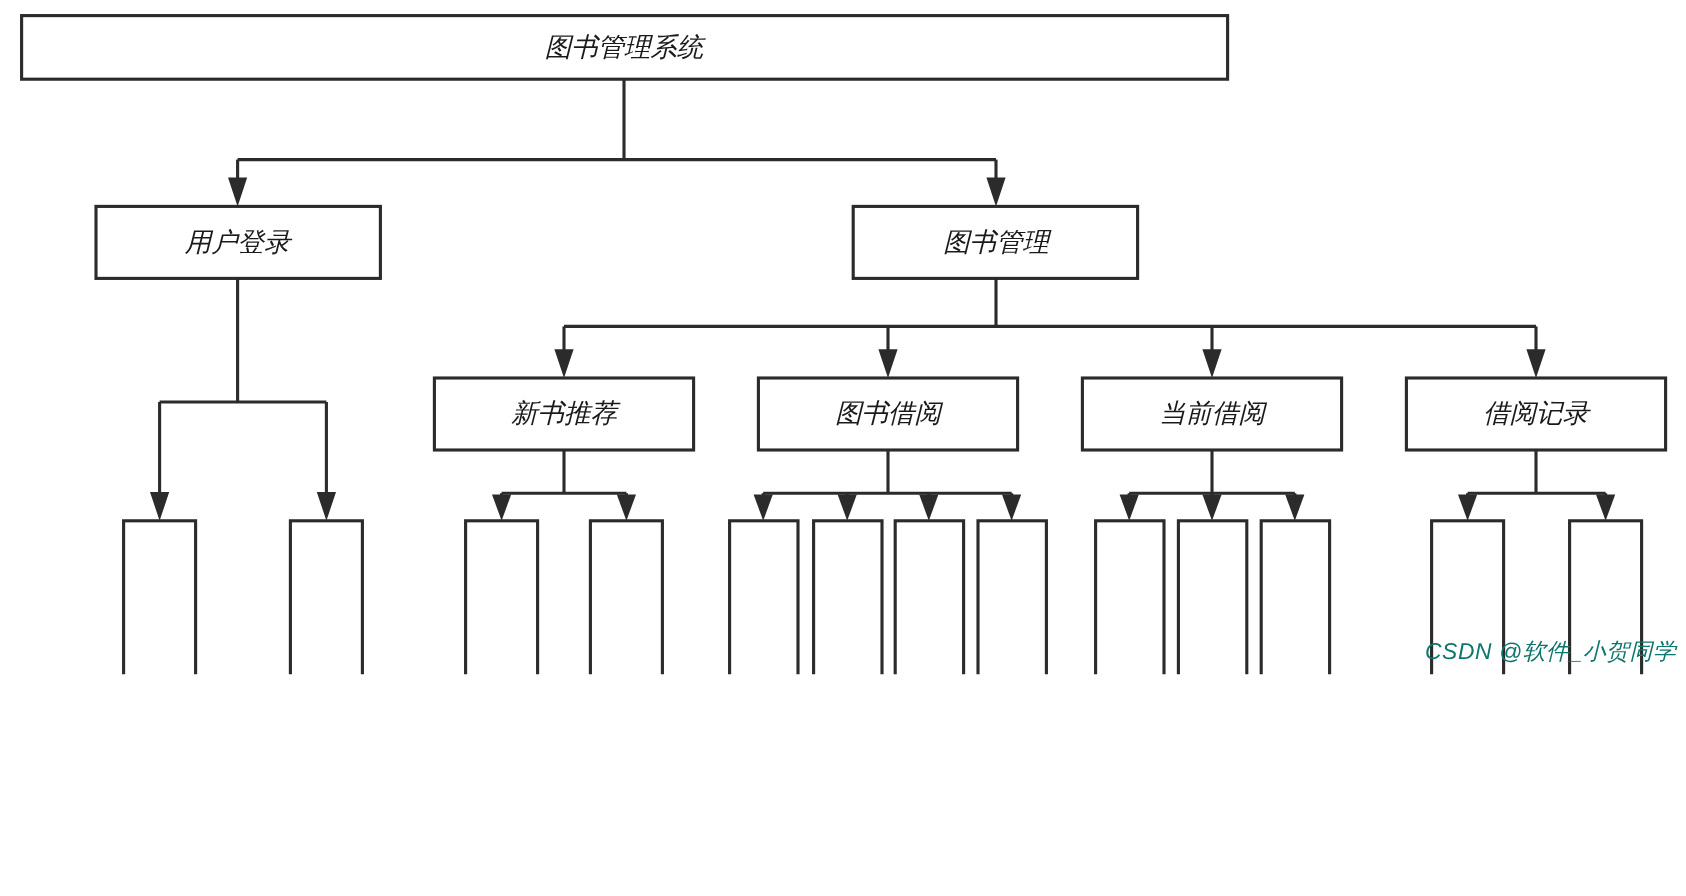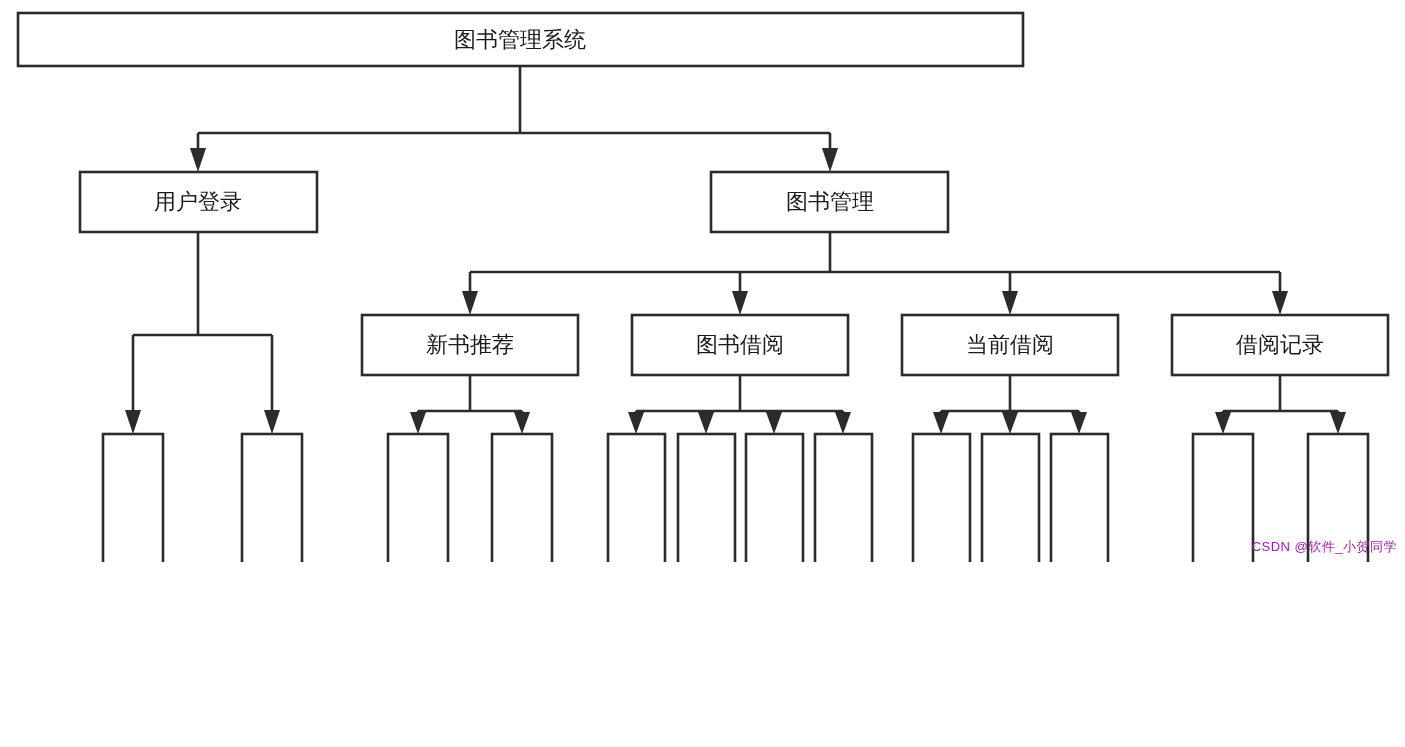--- a/index.html
+++ b/index.html
@@ -9,20 +9,21 @@
   }
   body {
     font-family: "Liberation Sans", "DejaVu Sans", sans-serif;
   }
   #diagram-root {
     position: relative;
     width: 1405px;
     height: 562px;
     background: #ffffff;
     overflow: hidden;
+    font-style: italic;
   }
   svg.diagram-canvas {
     position: absolute;
     top: 0;
     left: 0;
     width: 1405px;
     height: 747px;
   }
   .node-box {
     fill: #ffffff;
@@ -59,22 +60,22 @@
     letter-spacing: 3px;
     white-space: nowrap;
     pointer-events: none;
     text-align: center;
   }
   .watermark {
     position: absolute;
     right: 8px;
     bottom: 6px;
     font-family: "Liberation Sans", "DejaVu Sans", sans-serif;
-    font-size: 13px;
-    color: #a21caf;
+    font-size: 19px;
+    color: #0f766e;
     letter-spacing: 0.5px;
     user-select: none;
     text-align: center;
   }
 </style>
 </head>
 <body>
 
 <div id="diagram-root">
 

